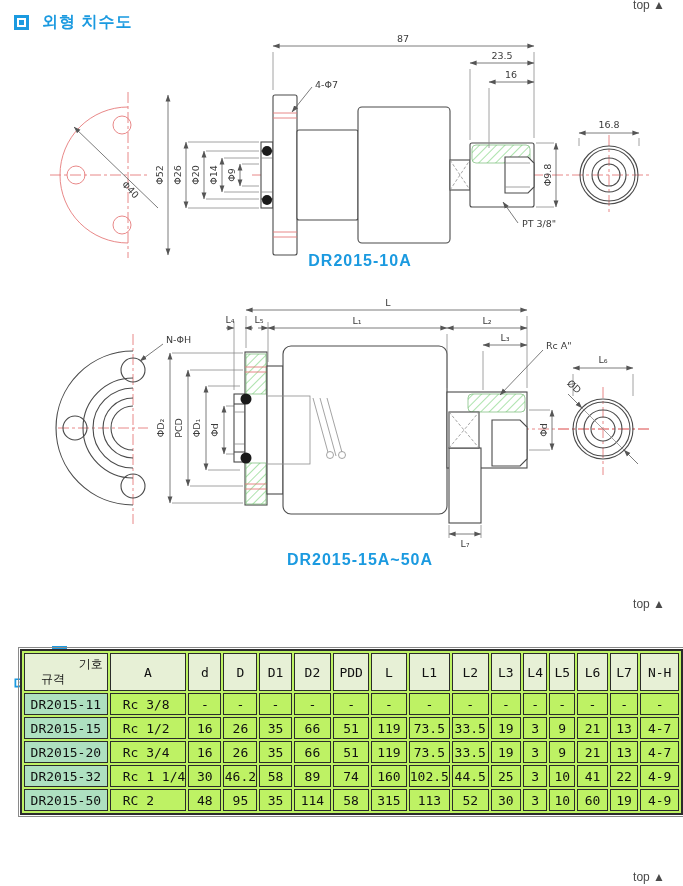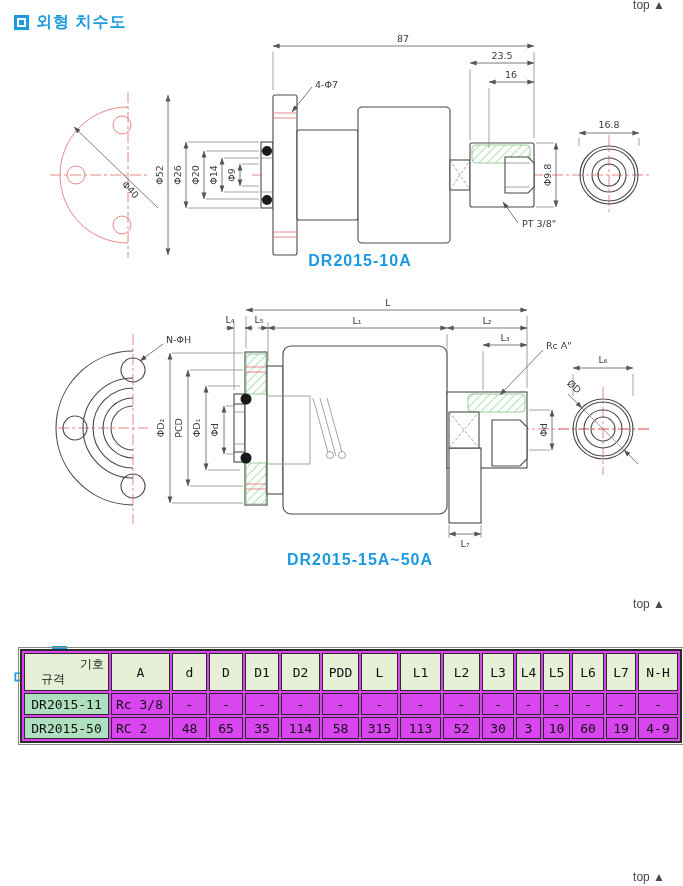--- a/index.html
+++ b/index.html
@@ -6,21 +6,21 @@
   html,body { background:#ffffff; }
   body {
     width:683px; height:886px; position:relative; overflow:hidden;
     font-family:"Liberation Sans","DejaVu Sans",sans-serif; color:#222;
   }
   .top-link {
     position:absolute; right:18px; font-size:12px; color:#4a4a4a;
     text-decoration:none; letter-spacing:0; cursor:pointer;
   }
   .section-title {
-    position:absolute; left:14px; display:flex; align-items:center; gap:7px;
+    position:absolute; left:14px; display:flex; align-items:center; gap:13px;
     color:#1b9ae0; font-size:16px; font-weight:bold; letter-spacing:1px;
   }
   .blue-sq {
     width:15px; height:15px; border:3px solid #1b9ae0; background:#fff;
     display:inline-flex; align-items:center; justify-content:center; flex:0 0 auto;
   }
   .blue-sq i { display:block; width:5px; height:5px; background:#1b9ae0; }
   svg { position:absolute; left:0; }
   #svg1 { top:30px; }
   #svg2 { top:298px; }
@@ -28,31 +28,31 @@
     position:absolute; left:30px; width:660px; text-align:center;
     color:#1b9ae0; font-size:16px; font-weight:bold; letter-spacing:1px;
   }
   #cap1 { top:252px; }
   #cap2 { top:551px; }
   
   table.datasheet {
     position:absolute; left:20px; top:649px;
     border-collapse:separate; border-spacing:2px;
     border:2px solid #2b2b2b; outline:1px solid #8a8a8a; outline-offset:1px;
-    table-layout:fixed; background:#d946ef;
+    table-layout:fixed; background:#bef264;
     font-family:"DejaVu Sans Mono","Liberation Mono",monospace;
     font-size:13px; color:#111;
   }
   table.datasheet td, table.datasheet th {
     border:1.5px solid #2b2b2b; text-align:center; vertical-align:middle;
     height:22px; overflow:hidden; white-space:nowrap; font-weight:normal;
   }
   table.datasheet th { background:#e7f0d6; height:38px; }
   table.datasheet td.model { background:#aee0c0; }
-  table.datasheet td.acol { text-align:left; padding-left:4px; }
+  table.datasheet td.acol { text-align:left; padding-left:12px; }
   th.corner { position:relative; background:#e7f0d6; }
   th.corner .c-top { position:absolute; top:2px; right:4px; font-size:12px; }
   th.corner .c-bot { position:absolute; bottom:2px; left:16px; font-size:12px; }
   
   .part   { stroke:#4a4a4a; stroke-width:1.1; fill:none; }
   .partw  { stroke:#4a4a4a; stroke-width:1.1; fill:#ffffff; }
   .thin   { stroke:#8c8c8c; stroke-width:0.8; fill:none; }
   .dim    { stroke:#5a5a5a; stroke-width:0.8; fill:none; }
   .red    { stroke:#e57b7b; stroke-width:0.9; fill:none; }
   .cl     { stroke:#e57b7b; stroke-width:0.9; fill:none; stroke-dasharray:11 3 3 3; }
@@ -382,24 +382,78 @@
         <td class="num">-</td>
         <td class="num">-</td>
         <td class="num">-</td>
         <td class="num">-</td>
         <td class="num">-</td>
         <td class="num">-</td>
         <td class="num">-</td>
         <td class="num">-</td>
       </tr>
       <tr>
+        <td class="model">DR2015-15</td>
+        <td class="acol">Rc 1/2</td>
+        <td class="num">16</td>
+        <td class="num">26</td>
+        <td class="num">35</td>
+        <td class="num">66</td>
+        <td class="num">51</td>
+        <td class="num">119</td>
+        <td class="num">73.5</td>
+        <td class="num">33.5</td>
+        <td class="num">19</td>
+        <td class="num">3</td>
+        <td class="num">9</td>
+        <td class="num">21</td>
+        <td class="num">13</td>
+        <td class="num">4-7</td>
+      </tr>
+      <tr>
+        <td class="model">DR2015-20</td>
+        <td class="acol">Rc 3/4</td>
+        <td class="num">16</td>
+        <td class="num">26</td>
+        <td class="num">35</td>
+        <td class="num">66</td>
+        <td class="num">51</td>
+        <td class="num">119</td>
+        <td class="num">73.5</td>
+        <td class="num">33.5</td>
+        <td class="num">19</td>
+        <td class="num">3</td>
+        <td class="num">9</td>
+        <td class="num">21</td>
+        <td class="num">13</td>
+        <td class="num">4-7</td>
+      </tr>
+      <tr>
+        <td class="model">DR2015-32</td>
+        <td class="acol">Rc 1 1/4</td>
+        <td class="num">30</td>
+        <td class="num">46.2</td>
+        <td class="num">58</td>
+        <td class="num">89</td>
+        <td class="num">74</td>
+        <td class="num">160</td>
+        <td class="num">102.5</td>
+        <td class="num">44.5</td>
+        <td class="num">25</td>
+        <td class="num">3</td>
+        <td class="num">10</td>
+        <td class="num">41</td>
+        <td class="num">22</td>
+        <td class="num">4-9</td>
+      </tr>
+      <tr>
         <td class="model">DR2015-50</td>
         <td class="acol">RC 2</td>
         <td class="num">48</td>
-        <td class="num">65</td>
+        <td class="num">95</td>
         <td class="num">35</td>
         <td class="num">114</td>
         <td class="num">58</td>
         <td class="num">315</td>
         <td class="num">113</td>
         <td class="num">52</td>
         <td class="num">30</td>
         <td class="num">3</td>
         <td class="num">10</td>
         <td class="num">60</td>

